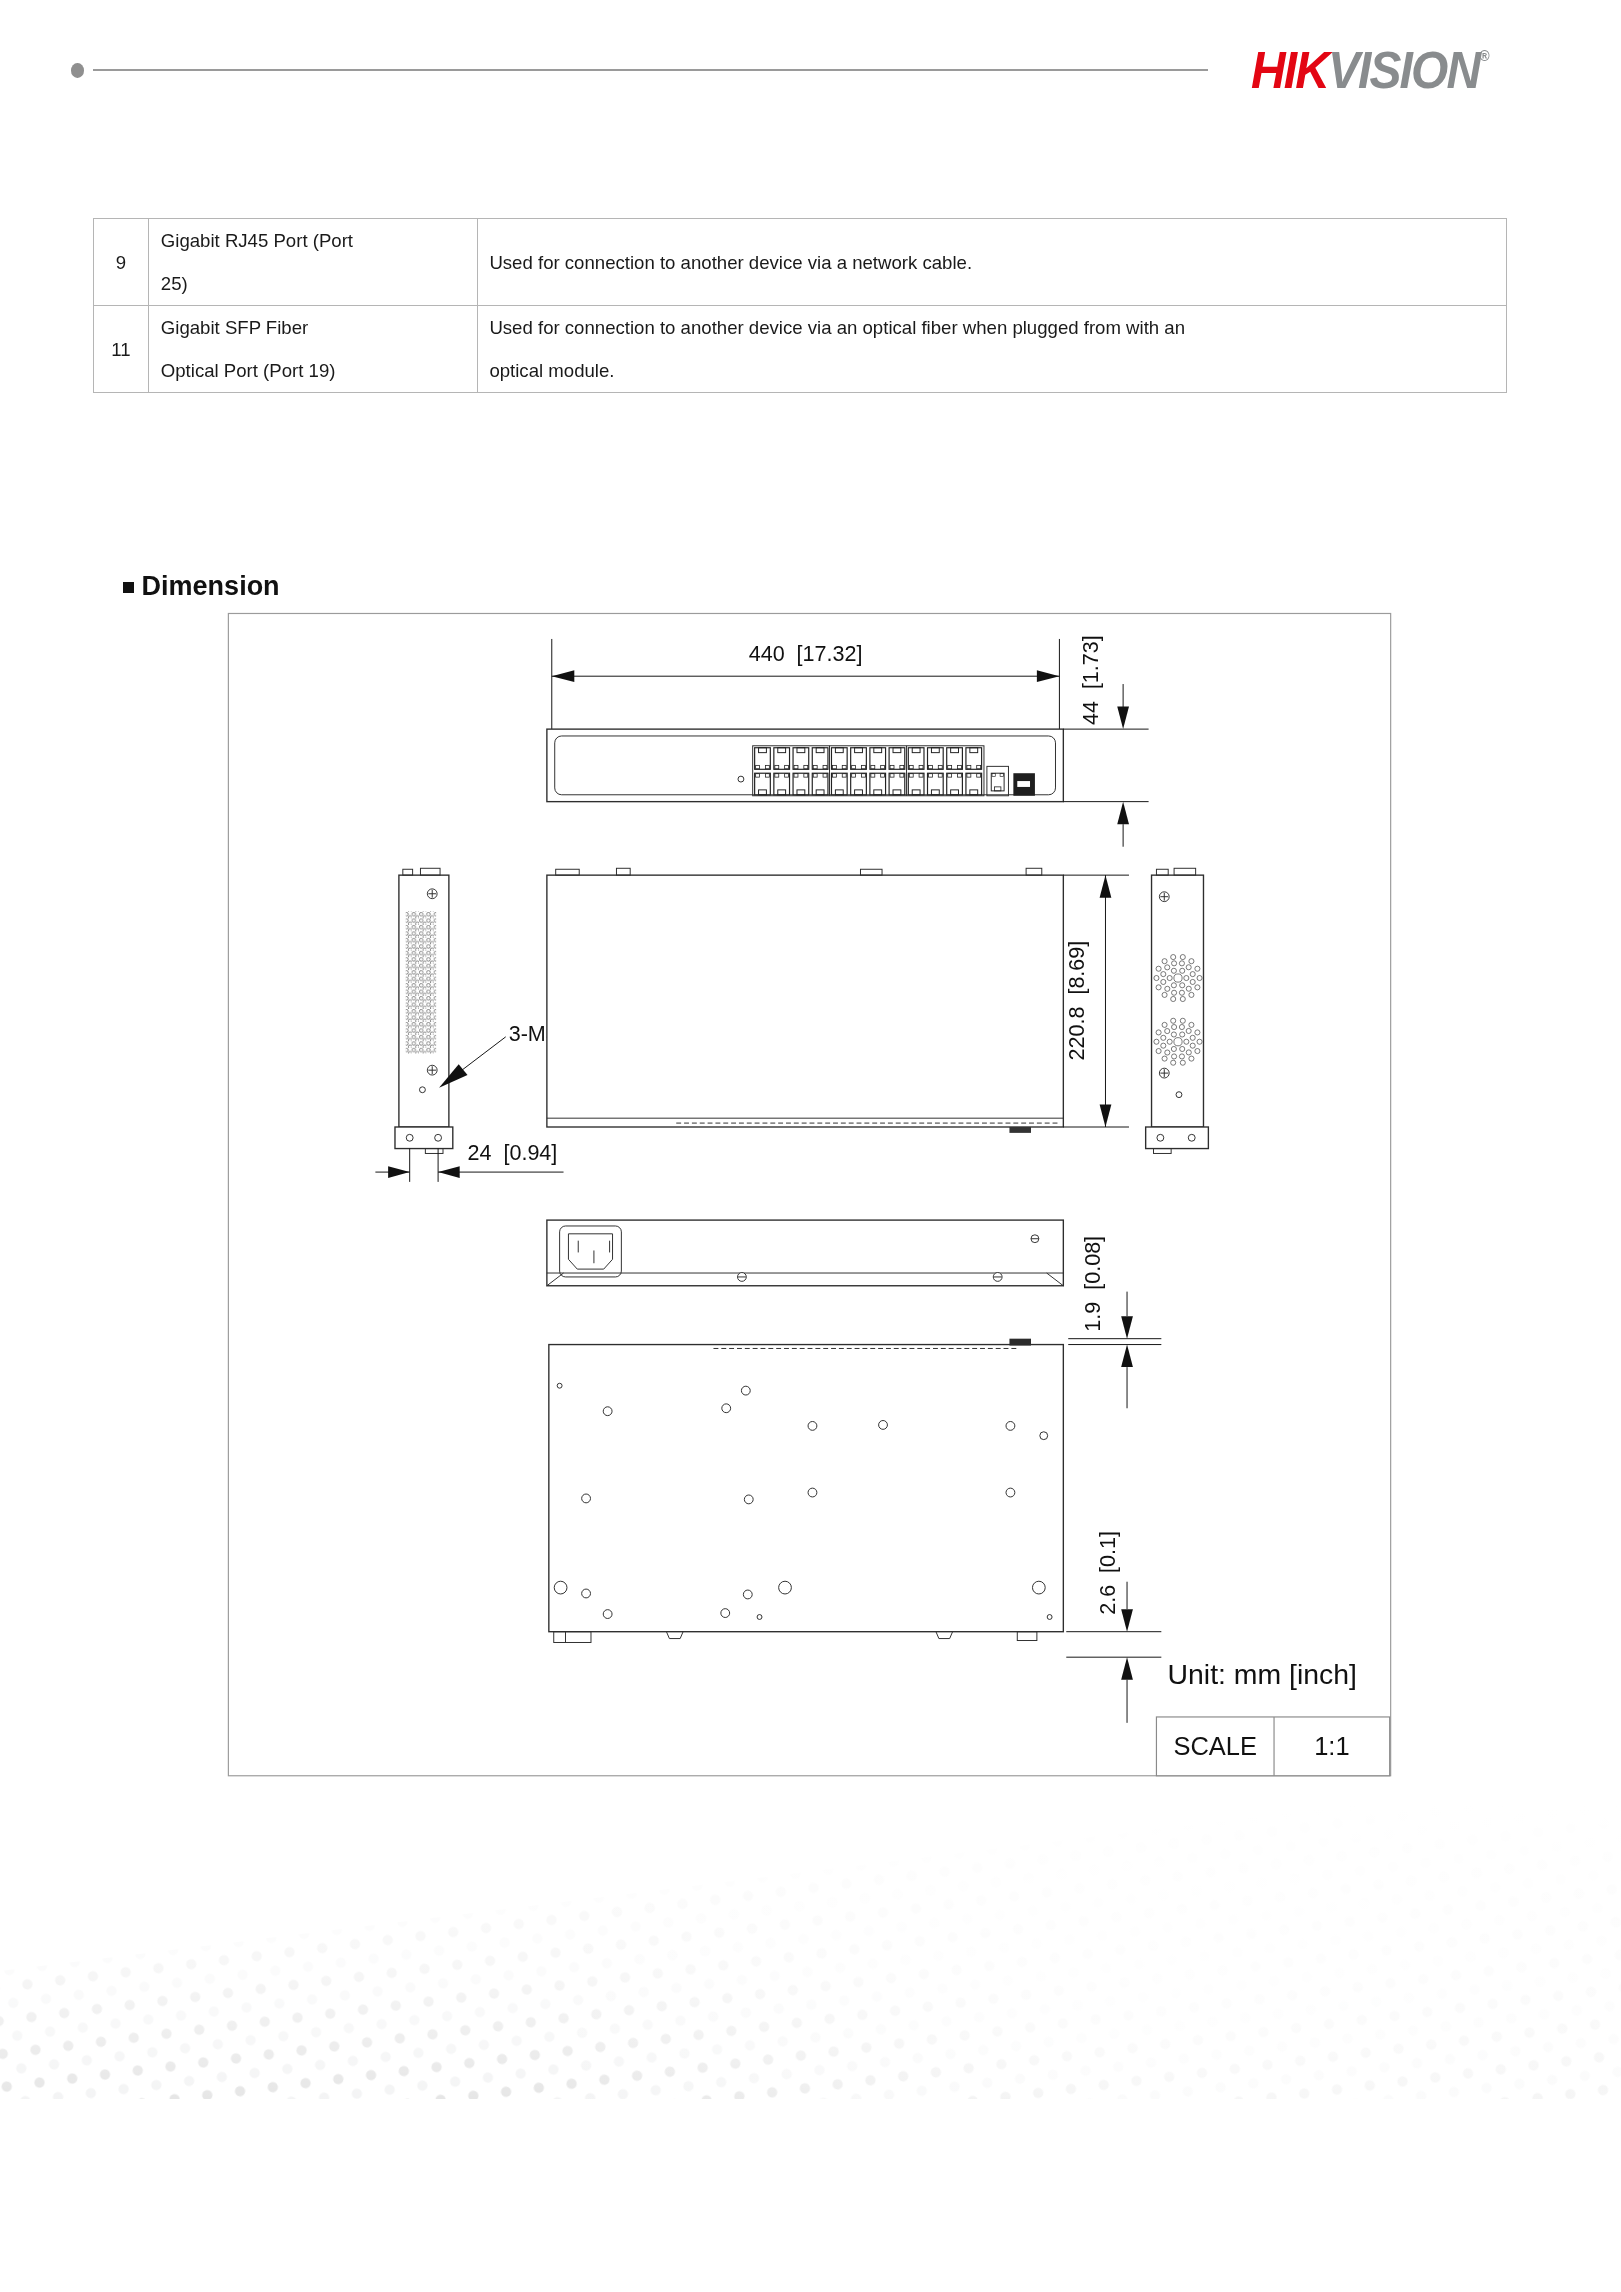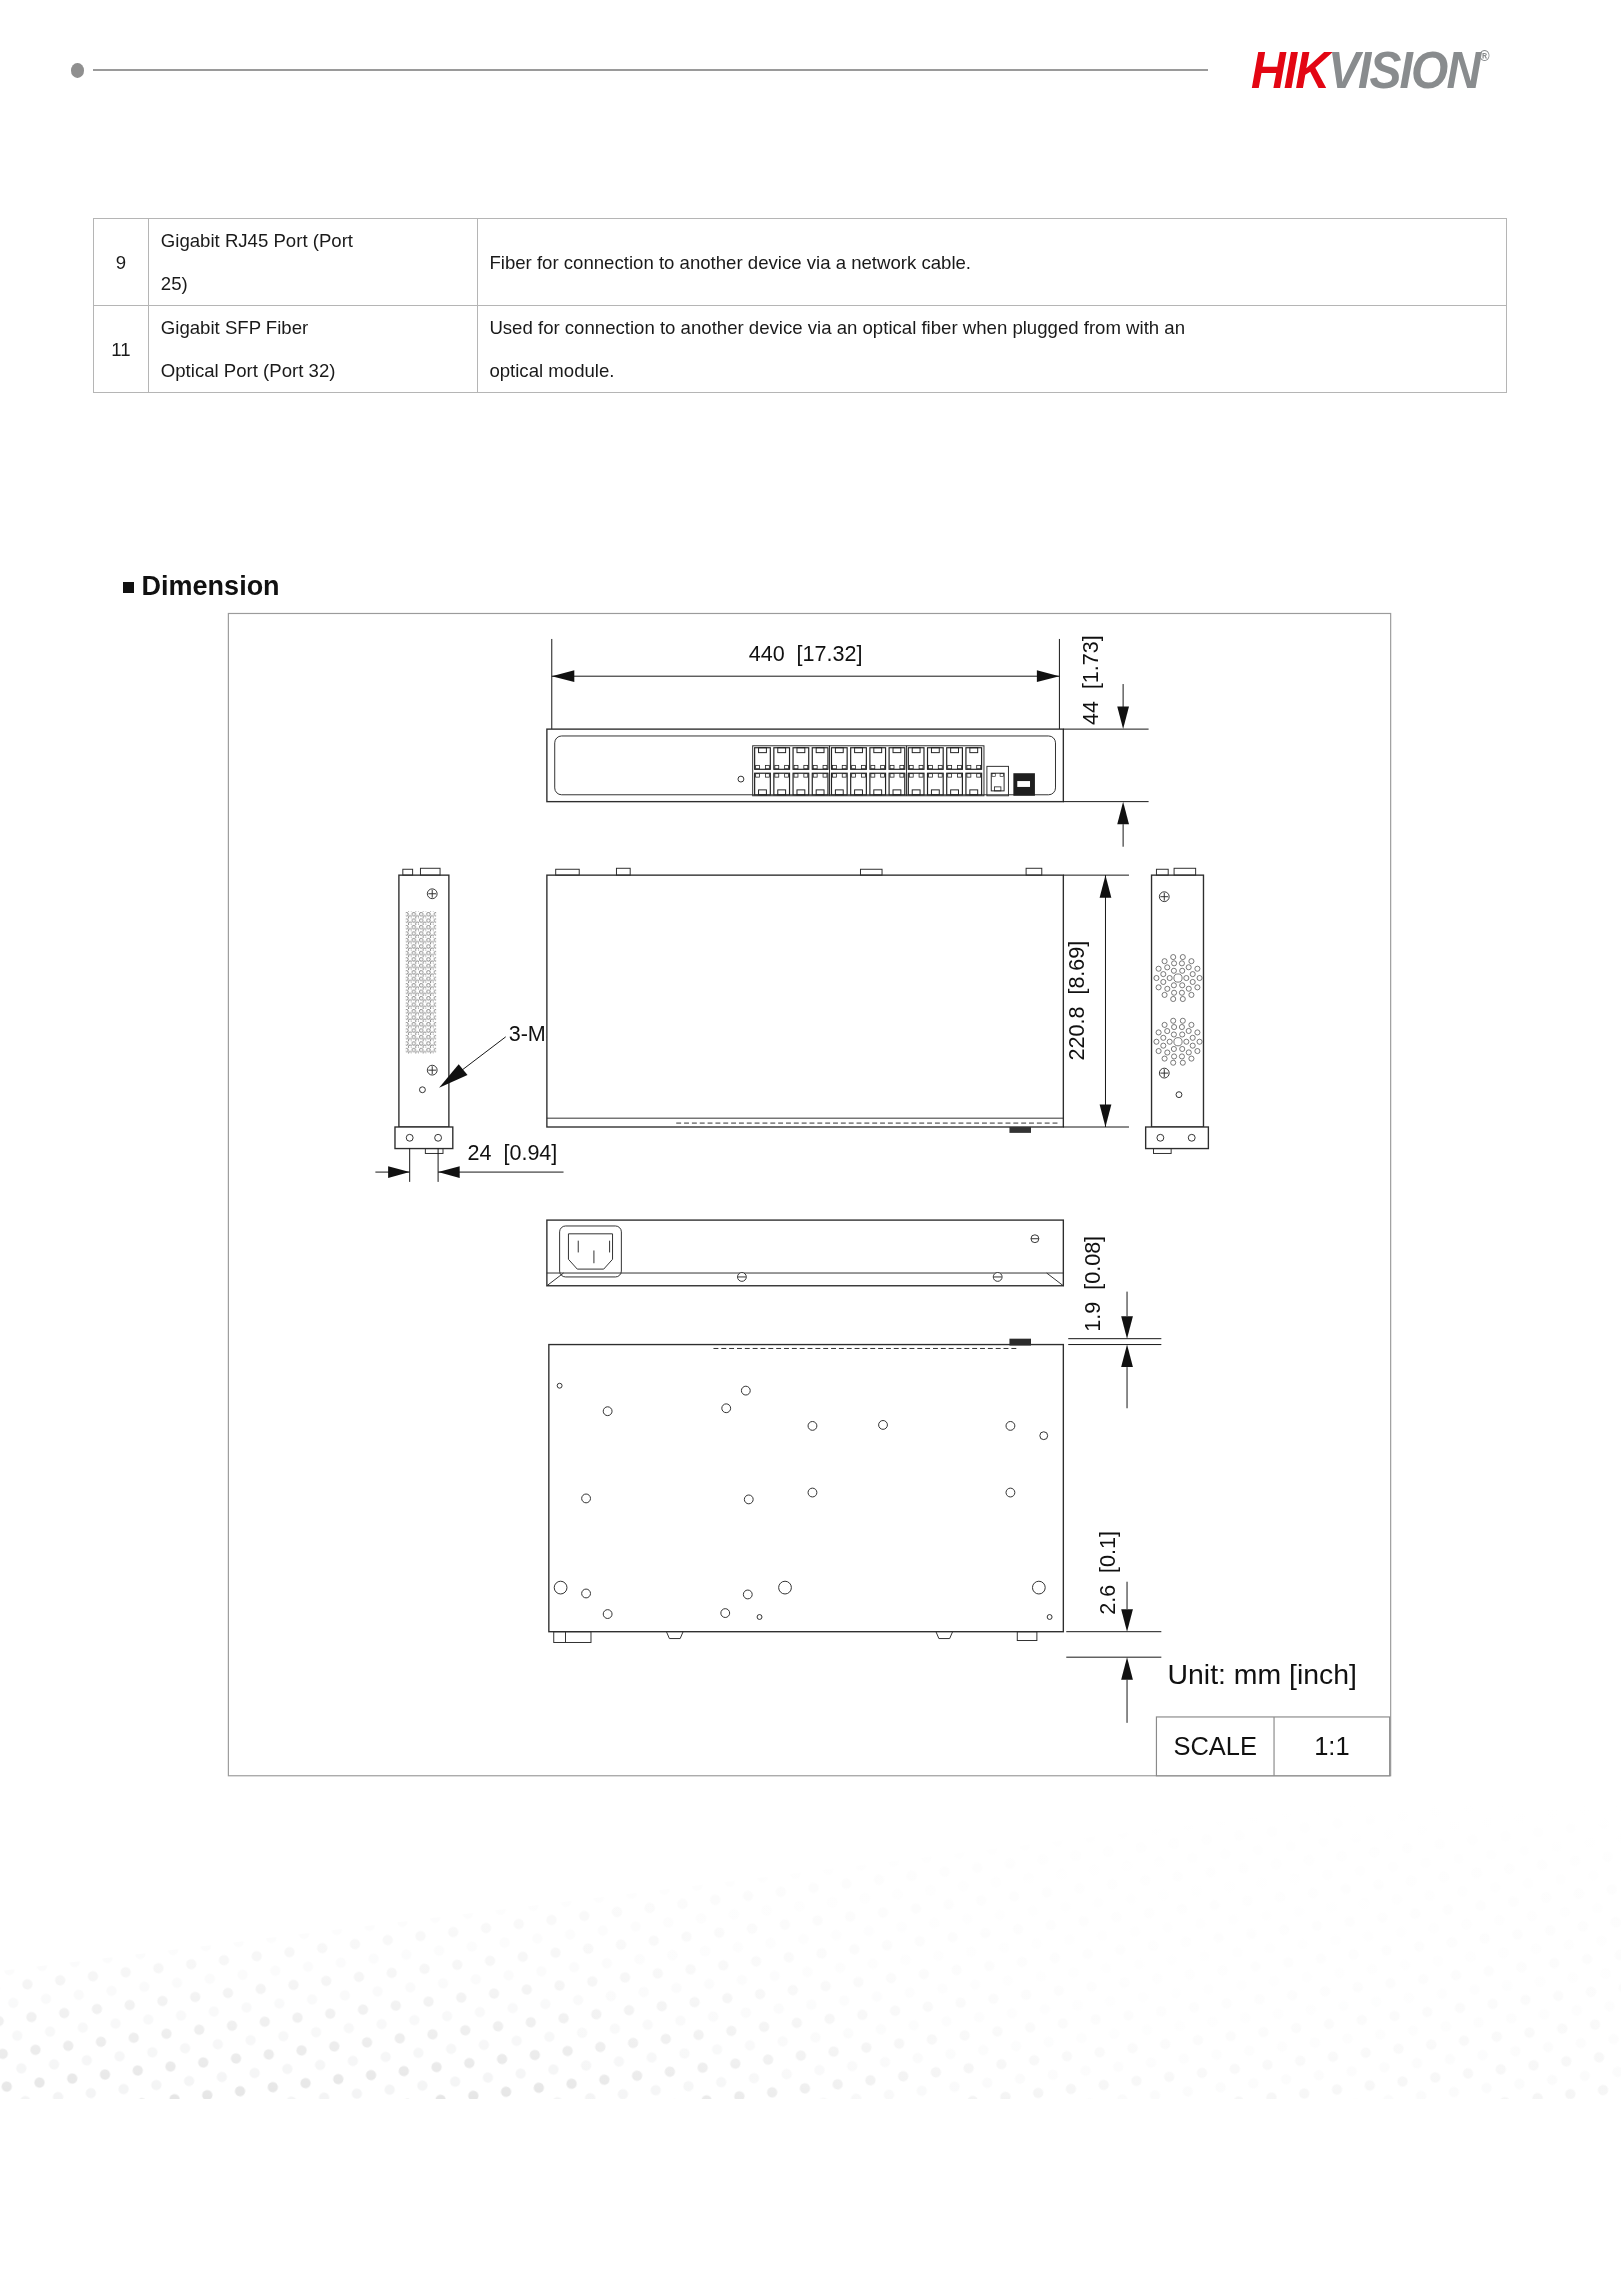--- a/index.html
+++ b/index.html
@@ -68,26 +68,26 @@
   <div class="hdr-dot"></div>
   <div class="hdr-line"></div>
   <div class="logo"><span class="hik">HIK</span><span class="vision">VISION</span><span class="reg">®</span></div>
 
   <table class="ptable">
     <tbody>
         <tr class="r-tall1">
       <td class="c-num">9</td>
       <td class="c-name">Gigabit RJ45 Port (Port
 25)</td>
-      <td class="c-desc">Fiber for connection to another device via a network cable.</td>
+      <td class="c-desc">Used for connection to another device via a network cable.</td>
     </tr>
     <tr class="r-tall2">
       <td class="c-num">11</td>
       <td class="c-name">Gigabit SFP Fiber
-Optical Port (Port 32)</td>
+Optical Port (Port 19)</td>
       <td class="c-desc">Used for connection to another device via an optical fiber when plugged from with an
 optical module.</td>
     </tr>
   </tbody>
     </table>
 
   <div class="sec-head">
     <div class="sec-bullet"></div>
     <div class="sec-title">Dimension</div>
   </div>

